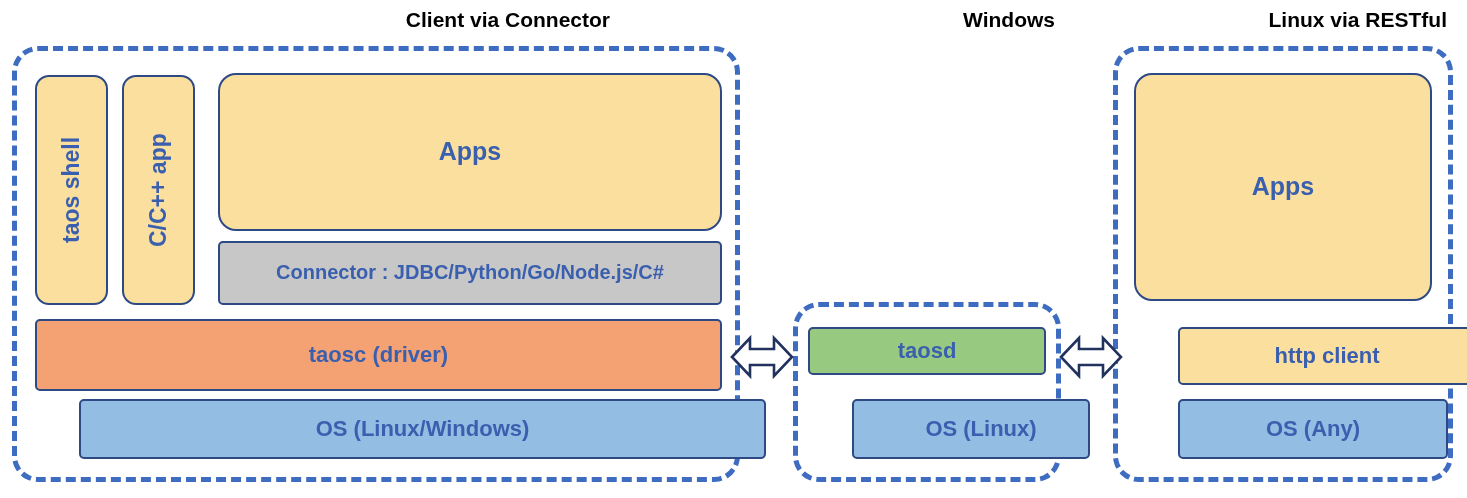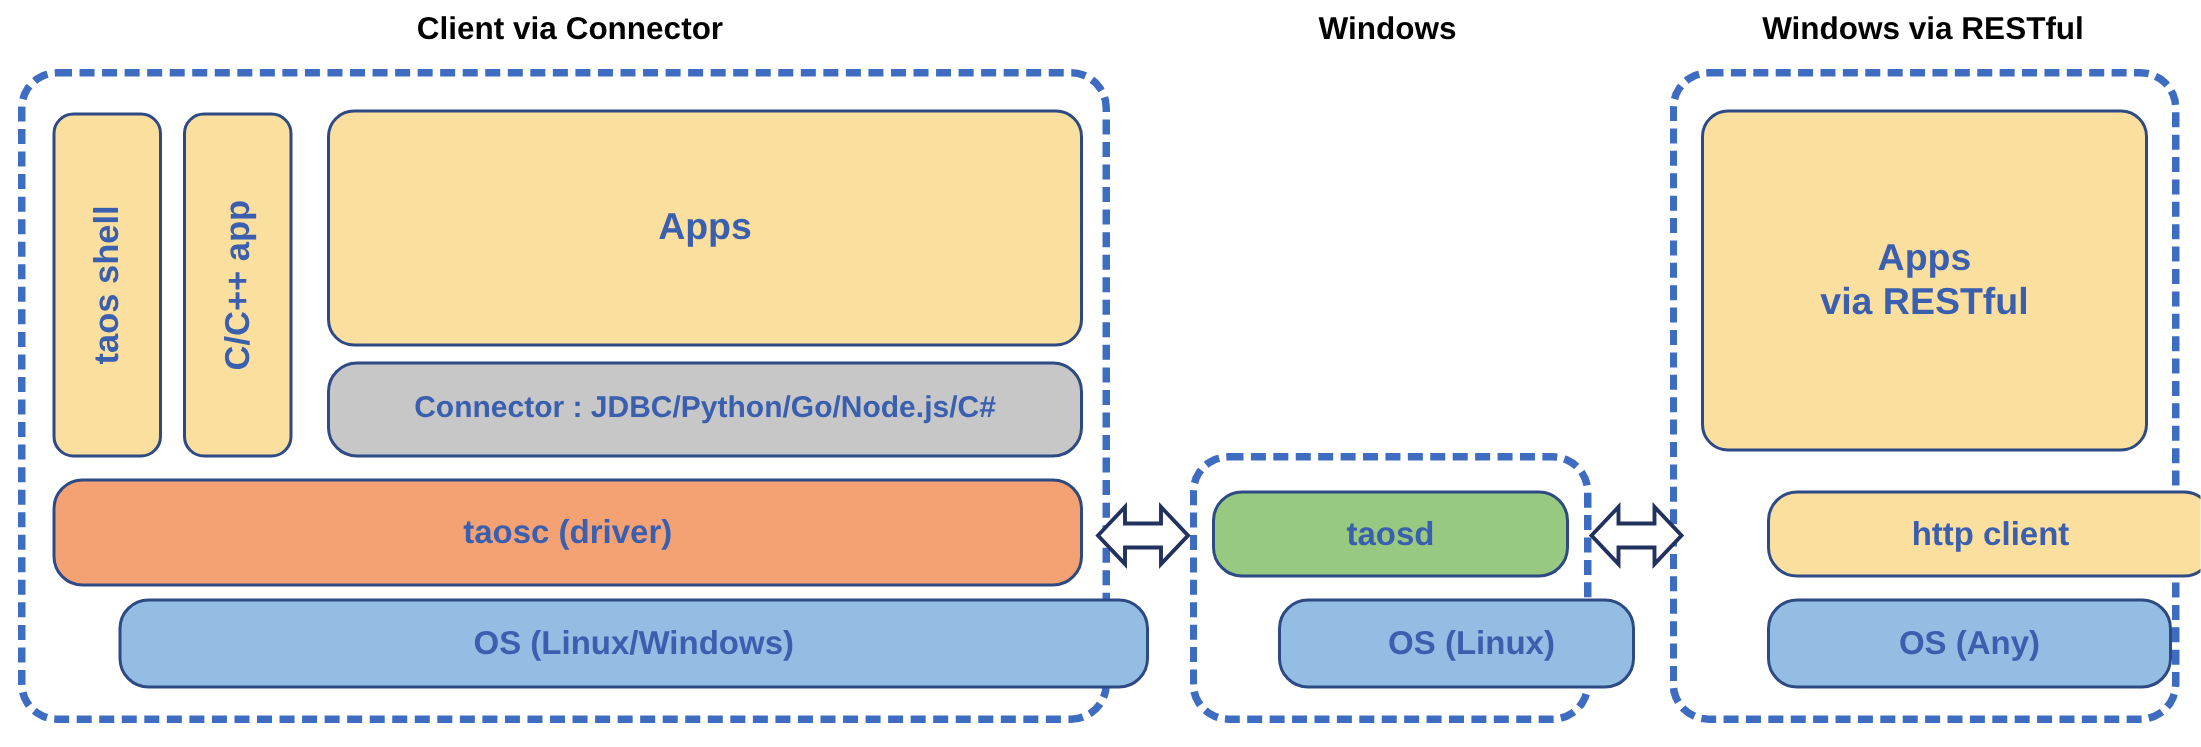--- a/index.html
+++ b/index.html
@@ -14,21 +14,21 @@
     position: relative;
     overflow: hidden;
   }
 
   
   .group-title {
     position: absolute;
     font-size: 21px;
     font-weight: bold;
     color: #000000;
-    text-align: center;
+    text-align: right;
     white-space: nowrap;
     letter-spacing: 0px;
   }
   #title-connector { left: 150px; top: 8px; width: 460px; }
   #title-server    { left: 795px; top: 8px; width: 260px; }
   #title-restful   { left: 1117px; top: 8px; width: 330px; }
 
   
   .panel {
     position: absolute;
@@ -39,21 +39,21 @@
   }
   #panel-connector { left: 12px;   top: 46px;  width: 728px;  height: 436px; }
   #panel-server    { left: 793px;  top: 302px; width: 268px;  height: 180px; }
   #panel-restful   { left: 1113px; top: 46px;  width: 340px;  height: 436px; }
 
   
   .box {
     position: absolute;
     box-sizing: border-box;
     border: 2.5px solid #2d4a85;
-    border-radius: 20px;
+    border-radius: 5px;
     display: flex;
     align-items: center;
     justify-content: center;
     text-align: center;
     font-weight: bold;
     color: #3a5fae;
     line-height: 1.18;
   }
   .box.yellow { background: #fbdf9f; }
   .box.gray   { background: #c7c7c7; }
@@ -69,21 +69,21 @@
 
   
   #box-taos-shell  { left: 35px;  top: 75px;  width: 73px;  height: 230px; font-size: 23px; }
   #box-cpp-app     { left: 122px; top: 75px;  width: 73px;  height: 230px; font-size: 23px; }
   #box-apps        { left: 218px; top: 73px;  width: 504px; height: 158px; font-size: 25px; border-radius: 18px; }
   #box-connector   { left: 218px; top: 241px; width: 504px; height: 64px;  font-size: 20px; }
   #box-taosc       { left: 35px;  top: 319px; width: 687px; height: 72px;  font-size: 22px; }
   #box-os-linwin   { left: 35px;  top: 399px; width: 687px; height: 60px;  font-size: 22px; }
 
   
-  #box-taosd       { left: 808px; top: 327px; width: 238px; height: 58px; font-size: 22px; }
+  #box-taosd       { left: 808px; top: 327px; width: 238px; height: 48px; font-size: 22px; }
   #box-os-linux    { left: 808px; top: 399px; width: 238px; height: 60px; font-size: 22px; padding-left: 20px; }
 
   
   #box-apps-rest   { left: 1134px; top: 73px;  width: 298px; height: 228px; font-size: 25px; border-radius: 18px; }
   #box-http-client { left: 1134px; top: 327px; width: 298px; height: 58px;  font-size: 22px; margin-left: 44px; }
   #box-os-any      { left: 1134px; top: 399px; width: 270px; height: 60px;  font-size: 22px; }
 
   
   .arrow {
     position: absolute;
@@ -94,21 +94,21 @@
   #arrow-left  { left: 730px; }
   #arrow-right { left: 1059px; }
 </style>
 </head>
 <body>
 
 <div class="group-title" id="title-connector">Client via Connector</div>
 
 <div class="group-title" id="title-server">Windows</div>
 
-<div class="group-title" id="title-restful">Windows via RESTful</div>
+<div class="group-title" id="title-restful">Linux via RESTful</div>
 
 <div class="panel" id="panel-connector"></div>
 <div class="panel" id="panel-server"></div>
 <div class="panel" id="panel-restful"></div>
 
 <div class="box yellow vertical" id="box-taos-shell">taos shell</div>
 
 <div class="box yellow vertical" id="box-cpp-app">C/C++ app</div>
 
 <div class="box yellow" id="box-apps">Apps</div>
@@ -131,19 +131,18 @@
 
 <div class="arrow" id="arrow-right">
   <svg width="64" height="62" viewBox="0 0 64 62" xmlns="http://www.w3.org/2000/svg">
     <path d="M2 31 L20 12 L20 23 L44 23 L44 12 L62 31 L44 50 L44 39 L20 39 L20 50 Z" fill="#ffffff" stroke="#22325e" stroke-width="2.6" stroke-linejoin="miter"></path>
   </svg>
 </div>
 
 <div class="box yellow" id="box-apps-rest">
   <div>
     <div>Apps</div>
-    <div>via RESTful</div>
   </div>
 </div>
 
 <div class="box yellow" id="box-http-client">http client</div>
 
 <div class="box blue" id="box-os-any">OS (Any)</div>
 
 </body></html>

